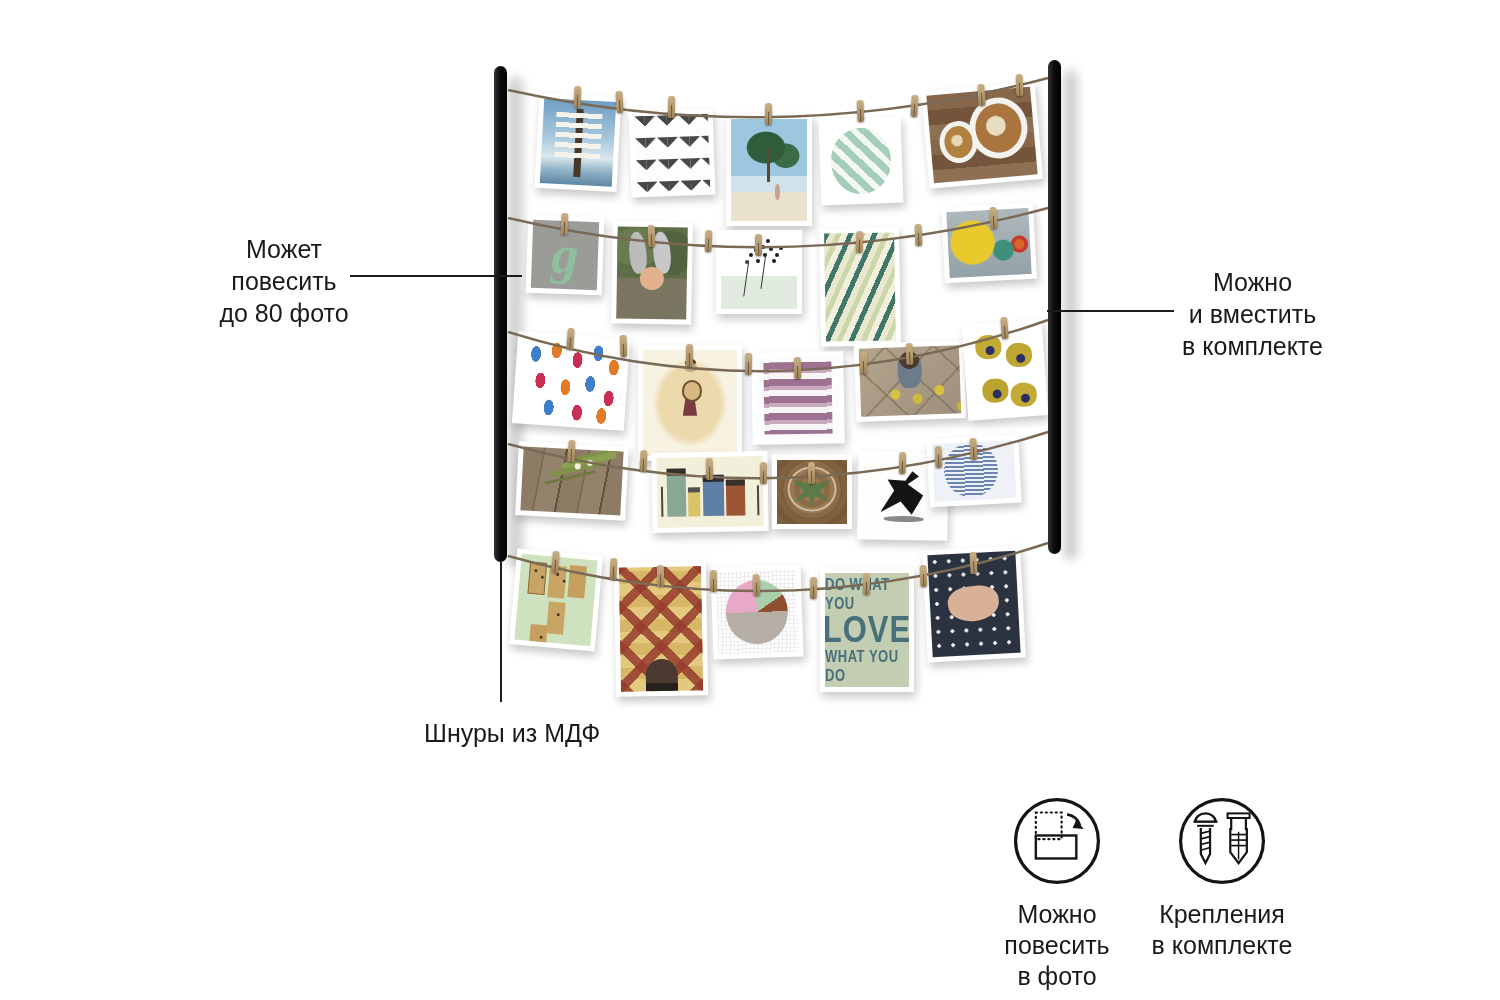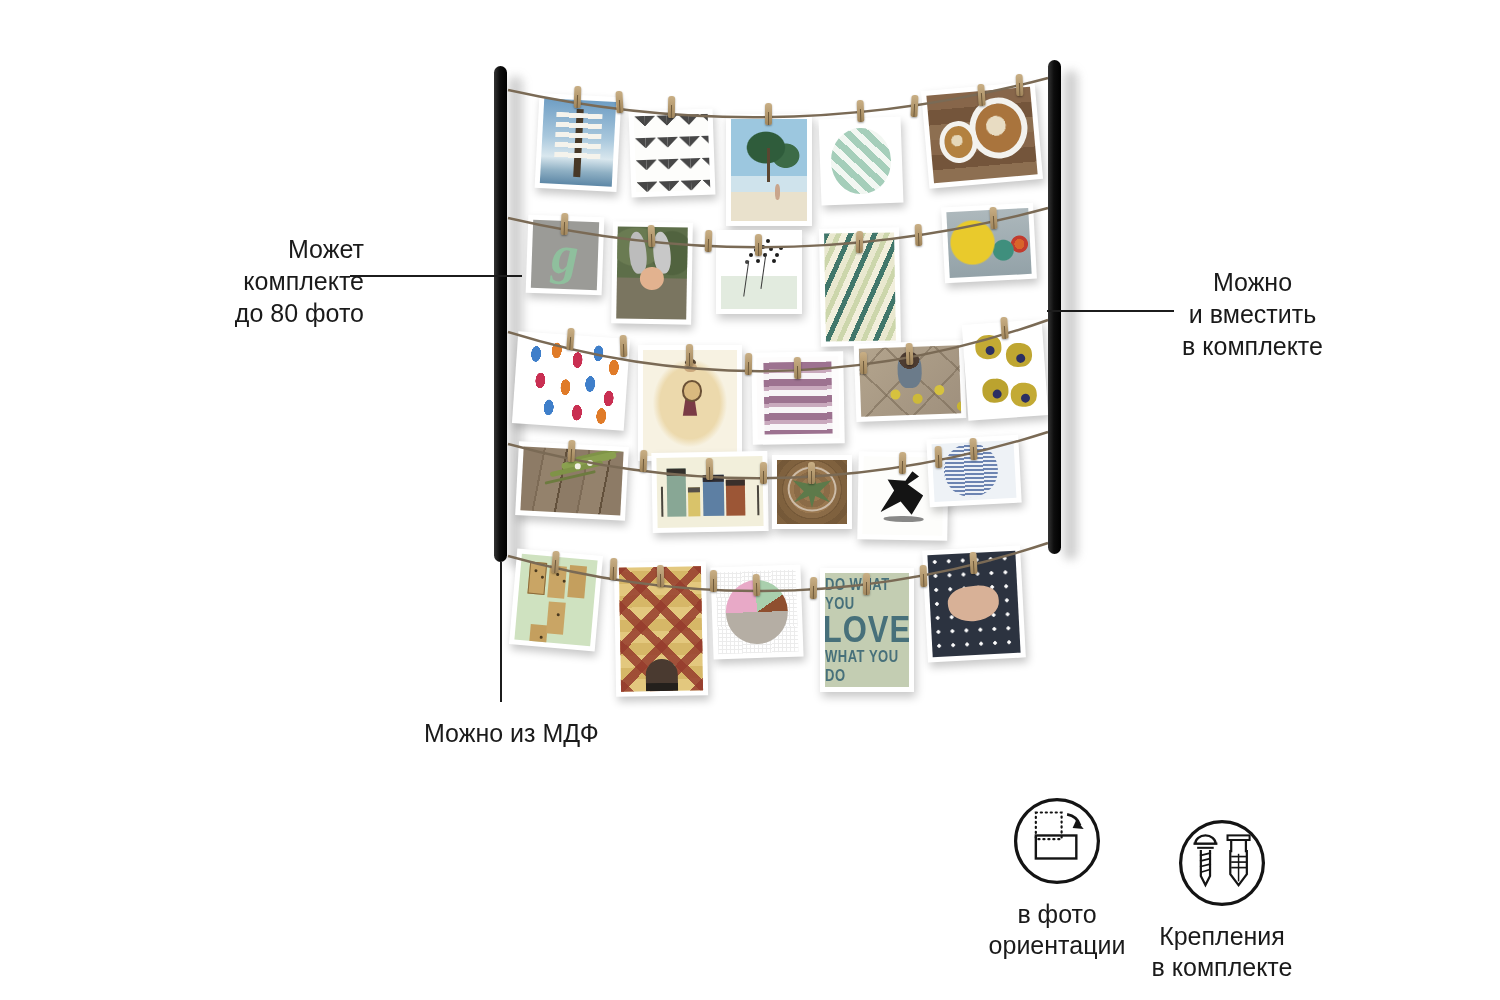--- a/index.html
+++ b/index.html
@@ -212,28 +212,28 @@
   .p25 .art::before{content:"";position:absolute;left:20%;top:32%;width:58%;height:34%;
       background:#d8b197;border-radius:42% 42% 50% 50%;transform:rotate(-4deg);}
 
   
   .callout{position:absolute;background:#1c1c1c;z-index:8;}
   .callout-capacity{left:350px;top:275px;width:172px;height:2px;}
   .callout-cords{left:1047px;top:310px;width:127px;height:2px;}
   .callout-material{left:500px;top:562px;width:2px;height:140px;}
 
   .label{position:absolute;z-index:9;font-size:25px;line-height:32px;color:#1a1a1a;}
-  .label-capacity{left:204px;top:233px;width:160px;text-align:right;}
+  .label-capacity{left:204px;top:233px;width:160px;text-align:center;}
   .label-cords{left:1160px;top:266px;width:185px;text-align:center;}
   .label-material{left:424px;top:717px;}
 
   
   .feature{position:absolute;width:190px;text-align:center;z-index:9;}
   .feature-orientation{left:962px;top:795px;}
-  .feature-fasteners{left:1127px;top:817px;}
+  .feature-fasteners{left:1127px;top:795px;}
   .feature .flabel{margin-top:8px;font-size:25px;line-height:31px;color:#1a1a1a;}
 </style>
 </head>
 <body>
 
 <div class="scene">
 
   <div class="rail-shadow left"></div>
   <div class="rail-shadow right"></div>
 
@@ -385,39 +385,40 @@
   <div class="pin" style="left:863px;top:573px;transform:rotate(0deg)"></div>
   <div class="pin" style="left:920px;top:565px;transform:rotate(-2deg)"></div>
   <div class="pin" style="left:970px;top:552px;transform:rotate(-3deg)"></div>
 
   <div class="callout callout-capacity"></div>
   <div class="callout callout-cords"></div>
   <div class="callout callout-material"></div>
 
   <div class="label label-capacity">
     <div>Может</div>
-    <div>комплекте</div>
+    <div>повесить</div>
     <div>до 80 фото</div>
   </div>
   <div class="label label-cords">
     <div>Можно</div>
     <div>и вместить</div>
     <div>в комплекте</div>
   </div>
-  <div class="label label-material">Можно из МДФ</div>
+  <div class="label label-material">Шнуры из МДФ</div>
 
   <div class="feature feature-orientation">
     <svg width="92" height="92" viewBox="0 0 100 100">
       <circle cx="50" cy="50" r="45" fill="none" stroke="#141414" stroke-width="3.5"></circle>
       <rect x="27" y="19" width="28" height="29" fill="none" stroke="#141414" stroke-width="2.4" stroke-dasharray="1.2 4.2" stroke-linecap="round"></rect>
       <rect x="27" y="44" width="44" height="25" fill="none" stroke="#141414" stroke-width="2.6"></rect>
       <path d="M61,21 q11,2 14,12" fill="none" stroke="#141414" stroke-width="3"></path>
       <polygon points="71,27 79,37 67,36" fill="#141414"></polygon>
     </svg>
     <div class="flabel">
+      <div>Можно повесить</div>
       <div>в фото</div>
       <div>ориентации</div>
     </div>
   </div>
 
   <div class="feature feature-fasteners">
     <svg width="92" height="92" viewBox="0 0 100 100">
       <circle cx="50" cy="50" r="45" fill="none" stroke="#141414" stroke-width="3.5"></circle>
       <path d="M21,29 a11,9 0 0 1 22,0" fill="none" stroke="#141414" stroke-width="2.6"></path>
       <line x1="19" y1="29" x2="45" y2="29" stroke="#141414" stroke-width="2.6"></line>

